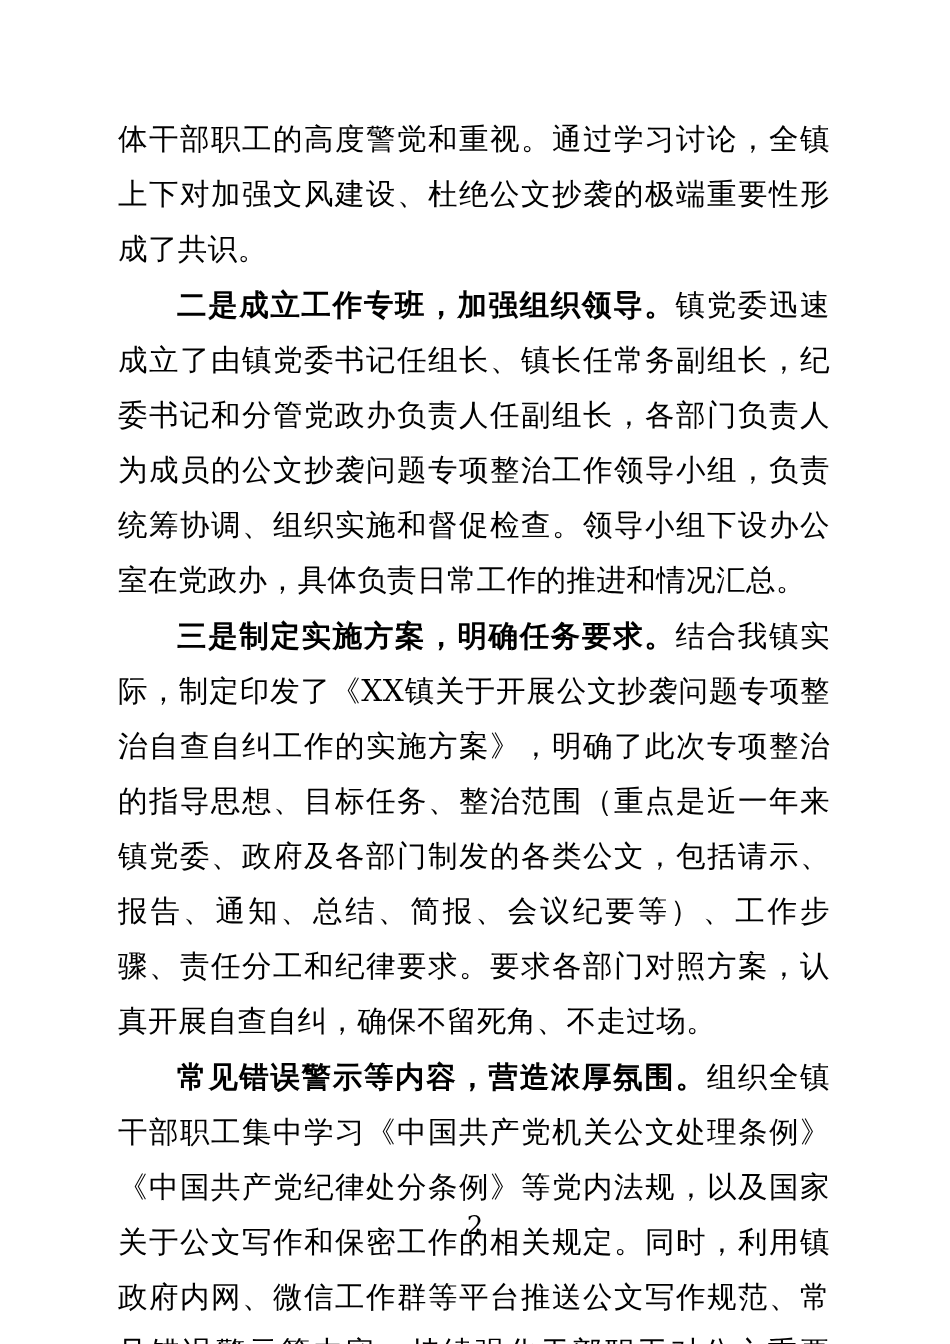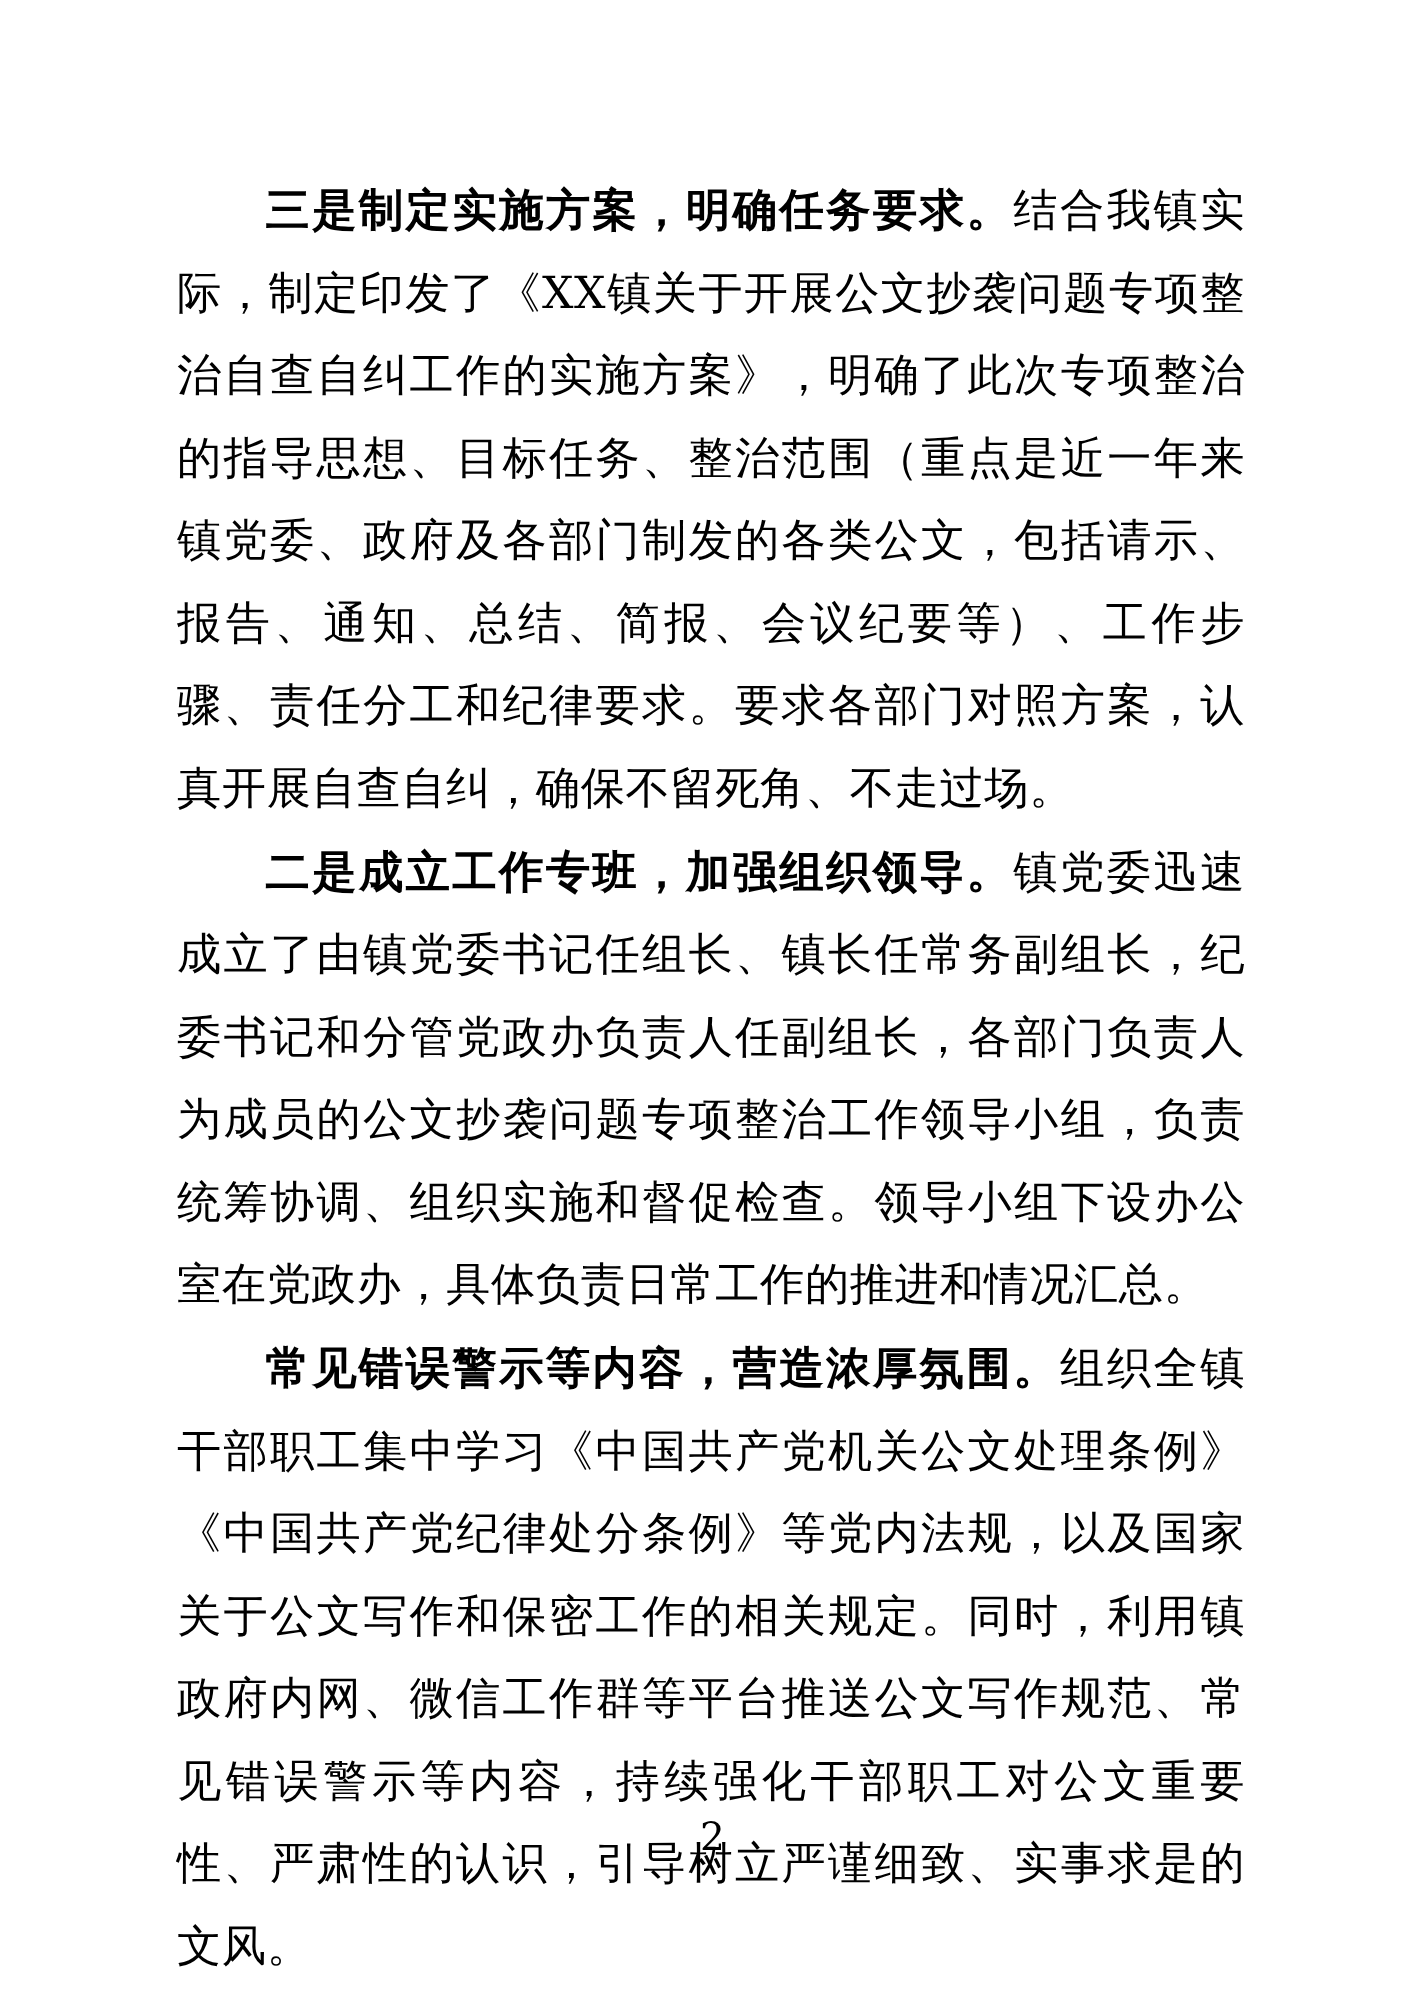--- a/index.html
+++ b/index.html
@@ -51,23 +51,24 @@
     font-family: "DejaVu Serif", "Liberation Serif", serif;
     color: #000000;
   }
 </style>
 </head>
 <body>
 
 <div class="page">
   <div class="doc-body">
 
+    <p class="para"><span>体干部职工的高度警觉和重视。通过学习讨论，全镇上下对加强文风建设、杜绝公文抄袭的极端重要性形成了共识。</span></p>
+
+    <p class="para indent"><span class="lead">二是成立工作专班，加强组织领导。</span><span>镇党委迅速成立了由镇党委书记任组长、镇长任常务副组长，纪委书记和分管党政办负责人任副组长，各部门负责人为成员的公文抄袭问题专项整治工作领导小组，负责统筹协调、组织实施和督促检查。领导小组下设办公室在党政办，具体负责日常工作的推进和情况汇总。</span></p>
 
     <p class="para indent"><span class="lead">三是制定实施方案，明确任务要求。</span><span>结合我镇实际，制定印发了《XX镇关于开展公文抄袭问题专项整治自查自纠工作的实施方案》，明确了此次专项整治的指导思想、目标任务、整治范围（重点是近一年来镇党委、政府及各部门制发的各类公文，包括请示、报告、通知、总结、简报、会议纪要等）、工作步骤、责任分工和纪律要求。要求各部门对照方案，认真开展自查自纠，确保不留死角、不走过场。</span></p>
-
-    <p class="para indent"><span class="lead">二是成立工作专班，加强组织领导。</span><span>镇党委迅速成立了由镇党委书记任组长、镇长任常务副组长，纪委书记和分管党政办负责人任副组长，各部门负责人为成员的公文抄袭问题专项整治工作领导小组，负责统筹协调、组织实施和督促检查。领导小组下设办公室在党政办，具体负责日常工作的推进和情况汇总。</span></p>
 
     <p class="para indent"><span class="lead">常见错误警示等内容，营造浓厚氛围。</span><span>组织全镇干部职工集中学习《中国共产党机关公文处理条例》《中国共产党纪律处分条例》等党内法规，以及国家关于公文写作和保密工作的相关规定。同时，利用镇政府内网、微信工作群等平台推送公文写作规范、常见错误警示等内容，持续强化干部职工对公文重要性、严肃性的认识，引导树立严谨细致、实事求是的文风。</span></p>
 
   </div>
 
   <div class="page-number">2</div>
 </div>
 
 </body></html>

